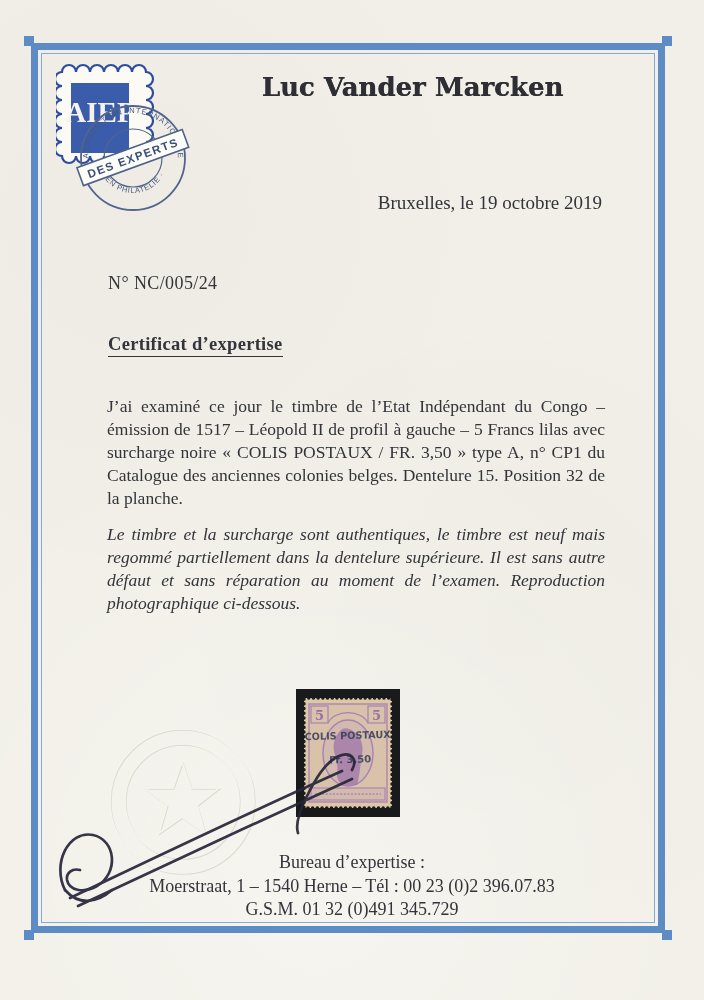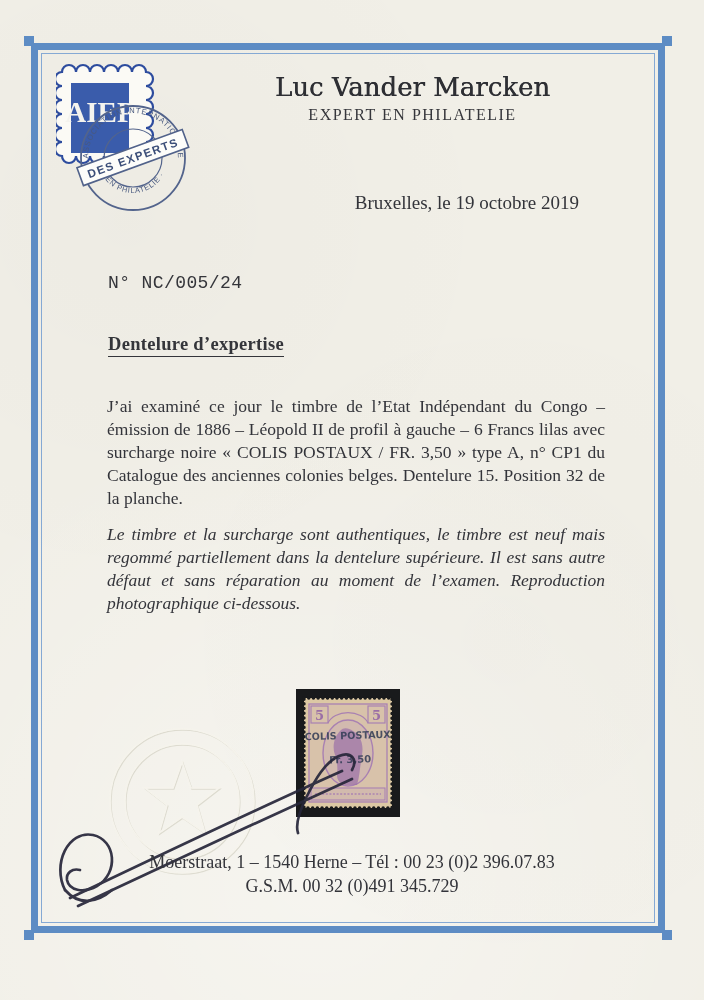--- a/index.html
+++ b/index.html
@@ -28,29 +28,29 @@
   .frame .c { position:absolute; width:10px; height:10px; background:#5d8cc4; }
   .frame .c.tl { left:-14px; top:-14px; }
   .frame .c.tr { right:-14px; top:-14px; }
   .frame .c.bl { left:-14px; bottom:-14px; }
   .frame .c.br { right:-14px; bottom:-14px; }
 
   .logo-svg { position:absolute; left:56px; top:62px; }
 
   .header-block { position:absolute; left:240px; top:72px; width:345px; text-align:center; }
   .header-name {
-    font-family:"DejaVu Serif", serif; font-weight:normal; font-size:26px;
+    font-family:"DejaVu Serif", serif; font-weight:bold; font-size:26px;
     color:#2e2f34; text-shadow:0.4px 0 0 #2e2f34;
   }
   .header-title { margin-top:4px; font-size:16px; letter-spacing:1.5px; color:#35363b; }
   .header-membership { margin-top:2px; font-size:15.5px; color:#35363b; }
 
-  .dateline { position:absolute; right:125px; top:192px; font-size:19px; color:#33343a; }
+  .dateline { position:absolute; right:102px; top:192px; font-size:19px; color:#33343a; }
 
-  .reference { position:absolute; left:108px; top:273px; font-size:18px; letter-spacing:0.4px;font-family:Liberation Mono, monospace; }
+  .reference { position:absolute; left:108px; top:273px; font-size:18px; letter-spacing:0.4px; }
 
   .doc-title {
     position:absolute; left:108px; top:334px; font-size:18.5px; font-weight:bold;
     letter-spacing:0.3px; border-bottom:1.6px solid #34353a; padding-bottom:1px;
   }
 
   .para {
     position:absolute; left:107px; width:498px; text-align:justify;
     font-size:17.5px; line-height:23px; color:#33343a;
   }
@@ -104,30 +104,29 @@
     <textPath href="#sealBot" startOffset="50%" text-anchor="middle">· EN PHILATELIE ·</textPath>
   </text>
   <g transform="rotate(-20 77 96)">
     <rect x="21" y="86" width="112" height="19" fill="#fdfdfa" stroke="#51628a" stroke-width="1.6"></rect>
     <text x="77" y="100" text-anchor="middle" font-family="Liberation Sans, sans-serif" font-weight="bold" font-size="11.5" letter-spacing="1.4" fill="#3b4e78">DES EXPERTS</text>
   </g>
 </svg>
 
 <div class="header-block">
   <div class="header-name">Luc Vander Marcken</div>
-  <div class="header-title">EXPERT EN PHILATELIE</div>
 </div>
 
 <div class="dateline">Bruxelles, le 19 octobre 2019</div>
 
 <div class="reference">N° NC/005/24</div>
 
-<div class="doc-title">Dentelure d’expertise</div>
+<div class="doc-title">Certificat d’expertise</div>
 
-<div class="para para-1">J’ai examiné ce jour le timbre de l’Etat Indépendant du Congo – émission de 1886 – Léopold II de profil à gauche – 6 Francs lilas avec surcharge noire « COLIS POSTAUX / FR. 3,50 » type A, n° CP1 du Catalogue des anciennes colonies belges. Dentelure 15. Position 32 de la planche.</div>
+<div class="para para-1">J’ai examiné ce jour le timbre de l’Etat Indépendant du Congo – émission de 1517 – Léopold II de profil à gauche – 5 Francs lilas avec surcharge noire « COLIS POSTAUX / FR. 3,50 » type A, n° CP1 du Catalogue des anciennes colonies belges. Dentelure 15. Position 32 de la planche.</div>
 <div class="para para-2">Le timbre et la surcharge sont authentiques, le timbre est neuf mais regommé partiellement dans la dentelure supérieure. Il est sans autre défaut et sans réparation au moment de l’examen. Reproduction photographique ci-dessous.</div>
 
 <svg class="emboss-svg" width="165" height="170" viewBox="0 0 165 170">
   <g fill="none" stroke="#dbd9cd" stroke-width="1.4" transform="translate(0.9,1.1)">
     <circle cx="82" cy="85" r="72"></circle>
     <circle cx="82" cy="85" r="57"></circle>
     <path d="M82,46 L91,72 L119,72 L97,89 L105,117 L82,101 L59,117 L67,89 L45,72 L73,72 Z"></path>
   </g>
   <g fill="none" stroke="#f6f4ec" stroke-width="1.6">
     <circle cx="82" cy="85" r="72"></circle>
@@ -169,15 +168,16 @@
   <g fill="none" stroke="#26263a" stroke-width="2.7" stroke-linecap="round" opacity="0.92">
     <path d="M25,150 C12,124 28,90 53,95 C76,100 79,133 57,146 C43,154 29,150 27,140 C26,133 32,128 40,130"></path>
     <path d="M25,150 C38,165 56,164 72,150"></path>
     <path d="M30,158 C110,120 210,72 302,31"></path>
     <path d="M38,166 C118,128 222,80 312,39"></path>
     <path d="M312,30 C318,19 311,11 299,16 C285,22 275,40 267,56 C259,72 255,84 258,93"></path>
   </g>
 </svg>
 
 <div class="footer">
+  <div>Bureau d’expertise :</div>
   <div>Moerstraat, 1 – 1540 Herne – Tél : 00 23 (0)2 396.07.83</div>
-  <div>G.S.M. 00 32 (0)491 345.729</div>
+  <div>G.S.M. 01 32 (0)491 345.729</div>
 </div>
 
 </body></html>

